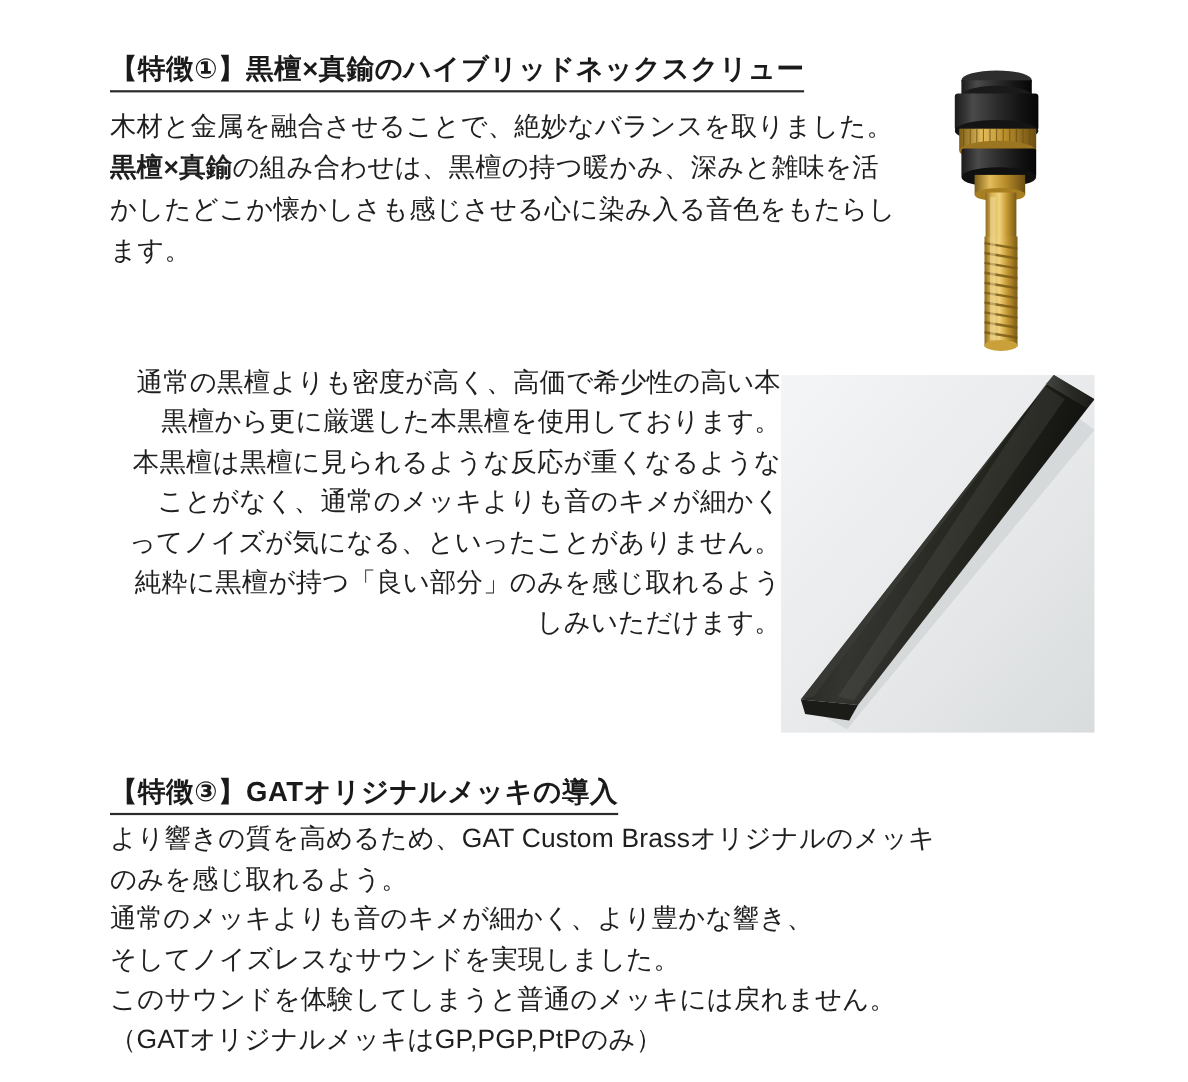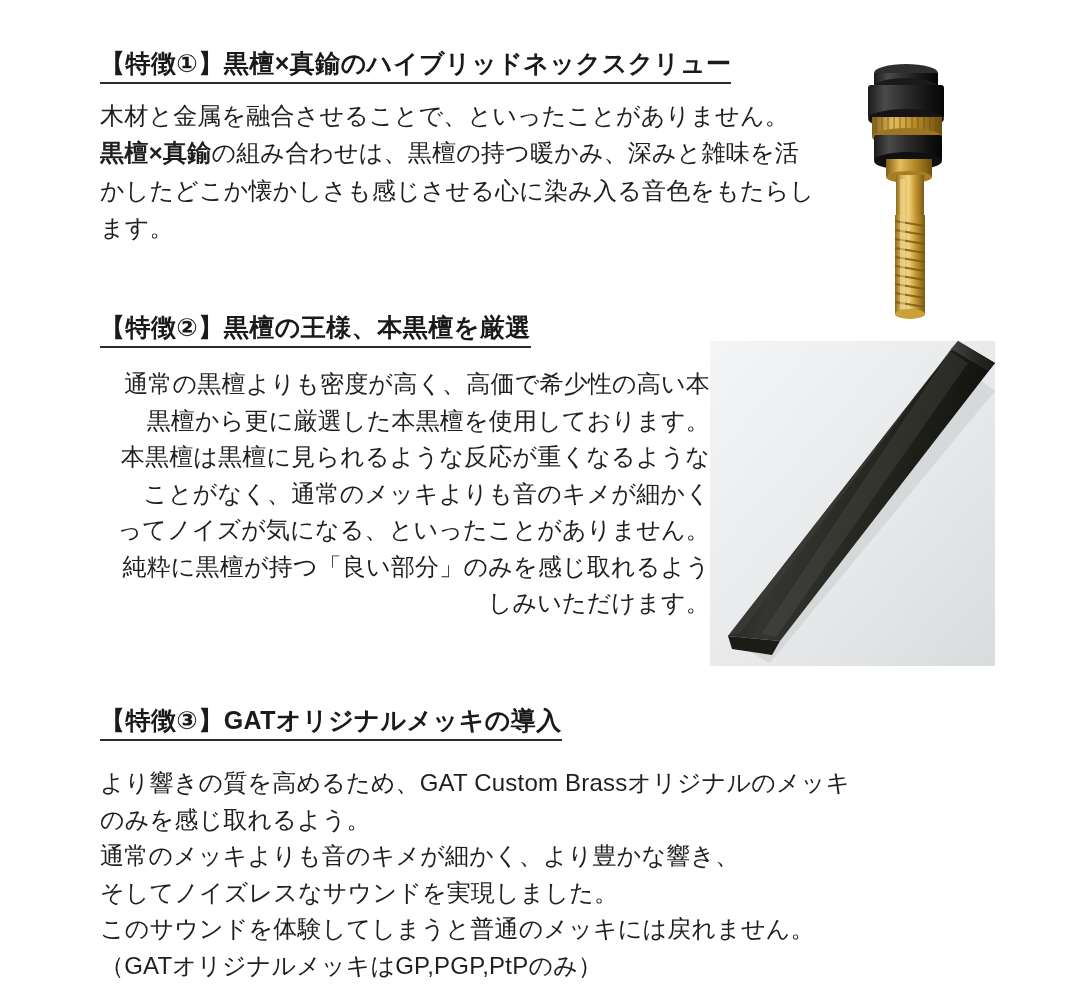--- a/index.html
+++ b/index.html
@@ -50,21 +50,21 @@
   }
 
   #section-1 { left: 100px; top: 48px; width: 740px; }
   #section-1 .heading { font-size: 25px; }
   #section-1 .body-text { margin-top: 14px; width: 730px; }
 
   #section-2 { left: 100px; top: 312px; width: 610px; }
   #section-2 .body-text { margin-top: 18px; width: 610px; text-align: right; }
 
   #section-3 { left: 100px; top: 705px; width: 790px; }
-  #section-3 .body-text { margin-top: 24px; width: 790px; }
+  #section-3 .body-text { margin-top: 4px; width: 790px; }
 
   
   #img-neck-screw {
     position: absolute;
     left: 848px;
     top: 55px;
     width: 190px;
     height: 270px;
   }
   #img-neck-screw svg { display: block; }
@@ -90,21 +90,21 @@
   }
 </style>
 </head>
 <body>
 
 <div class="page">
 
   <div class="section" id="section-1">
     <div class="heading">【特徴①】黒檀×真鍮のハイブリッドネックスクリュー</div>
     <div class="body-text">
-      <div>木材と金属を融合させることで、といったことがありません。</div>
+      <div>木材と金属を融合させることで、絶妙なバランスを取りました。</div>
       <div><b>黒檀×真鍮</b><span>の組み合わせは、黒檀の持つ暖かみ、深みと雑味を活</span></div>
       <div>かしたどこか懐かしさも感じさせる心に染み入る音色をもたらし</div>
       <div>ます。</div>
     </div>
   </div>
 
   <div id="img-neck-screw">
     <span class="sr-only">黒檀×真鍮ハイブリッドネックスクリューの写真</span>
     <svg width="190" height="270" viewBox="0 0 190 270" xmlns="http://www.w3.org/2000/svg" aria-hidden="true">
       <defs>
@@ -174,21 +174,20 @@
         <line x1="47" y1="238" x2="77" y2="243"></line>
         <line x1="47" y1="247" x2="77" y2="252"></line>
       </g>
       <ellipse cx="62" cy="259" rx="15" ry="5" fill="#caa03a"></ellipse>
 
       <rect x="52" y="124" width="5" height="130" fill="#f6e2a8" opacity="0.5"></rect>
     </svg>
   </div>
 
   <div class="section" id="section-2">
-    <div class="heading">【特徴②】黒檀の王様、本黒檀を厳選</div>
     <div class="body-text">
       <div>通常の黒檀よりも密度が高く、高価で希少性の高い本</div>
       <div>黒檀から更に厳選した本黒檀を使用しております。</div>
       <div>本黒檀は黒檀に見られるような反応が重くなるような</div>
       <div>ことがなく、通常のメッキよりも音のキメが細かく</div>
       <div>ってノイズが気になる、といったことがありません。</div>
       <div>純粋に黒檀が持つ「良い部分」のみを感じ取れるよう</div>
       <div>しみいただけます。</div>
     </div>
   </div>

